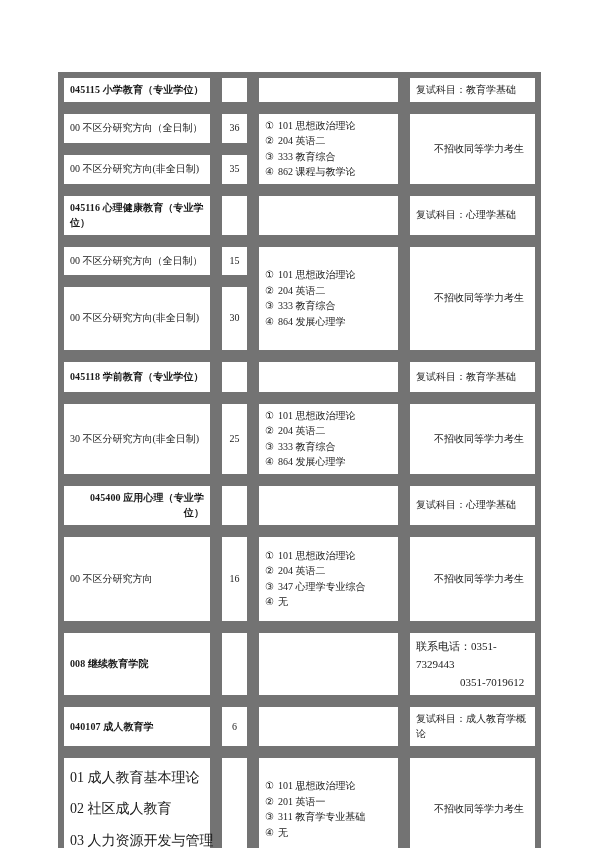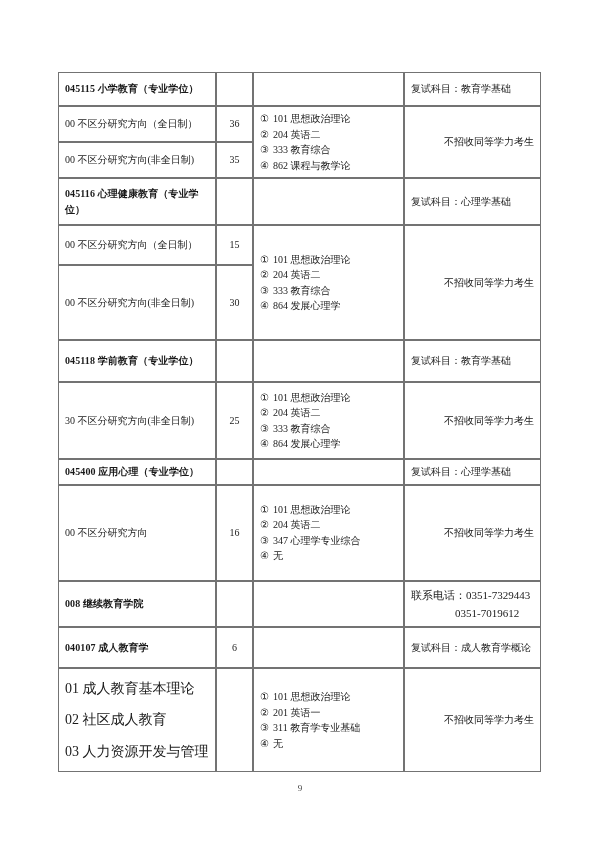--- a/index.html
+++ b/index.html
@@ -32,21 +32,21 @@
 
   table.main {
     border-collapse: separate;
     border-spacing: 0;
     width: 483px;
     table-layout: fixed;
     background: #fff;
   }
 
   table.main td {
-    border: 1px solid #737373;
+    border: 6px solid #737373;
     vertical-align: middle;
     padding: 4px 6px;
     font-size: 10px;
     line-height: 1.55;
     background: #fff;
     box-sizing: border-box;
   }
 
   
   col.c-major { width: 158px; }
@@ -81,21 +81,21 @@
   .subj-cell .num {
     display: inline-block;
     min-width: 13px;
   }
 
   .note-cell {
     font-size: 10px;
     text-align: left;
   }
   .note-cell.center-note {
-    text-align: right;
+    text-align: center;
     padding-left: 19px;
   }
 
   .phone-block {
     font-size: 11px;
     line-height: 1.65;
   }
   .phone-block .ph2 {
     display: block;
     padding-left: 44px;
@@ -194,21 +194,21 @@
           <td class="subj-cell">
             <div class="sline"><span class="num">①</span><span>101 思想政治理论</span></div>
             <div class="sline"><span class="num">②</span><span>204 英语二</span></div>
             <div class="sline"><span class="num">③</span><span>333 教育综合</span></div>
             <div class="sline"><span class="num">④</span><span>864 发展心理学</span></div>
           </td>
           <td class="note-cell center-note">不招收同等学力考生</td>
         </tr>
 
         <tr>
-          <td class="major-head" style="height:24px;">045400 应用心理（专业学位）</td>
+          <td class="major-head" style="height:24px;text-align:right;">045400 应用心理（专业学位）</td>
           <td class="count-cell"></td>
           <td class="subj-cell"></td>
           <td class="note-cell">复试科目：心理学基础</td>
         </tr>
 
         <tr>
           <td class="dir-cell" style="height:96px;">00 不区分研究方向</td>
           <td class="count-cell">16</td>
           <td class="subj-cell">
             <div class="sline"><span class="num">①</span><span>101 思想政治理论</span></div>

